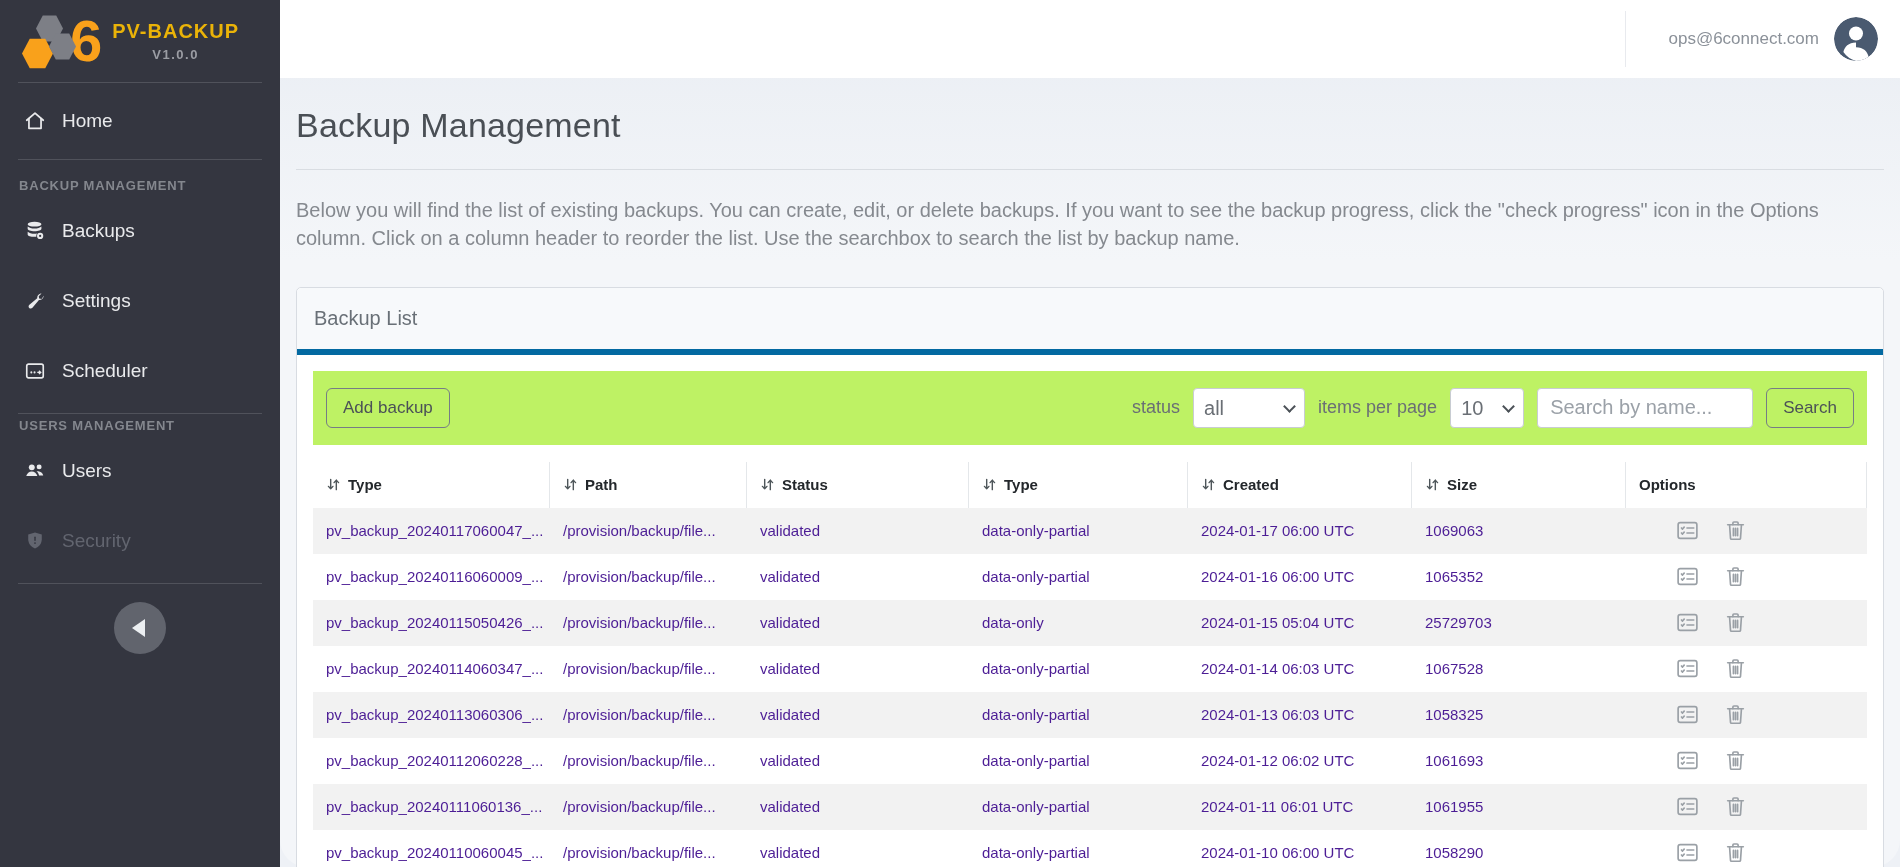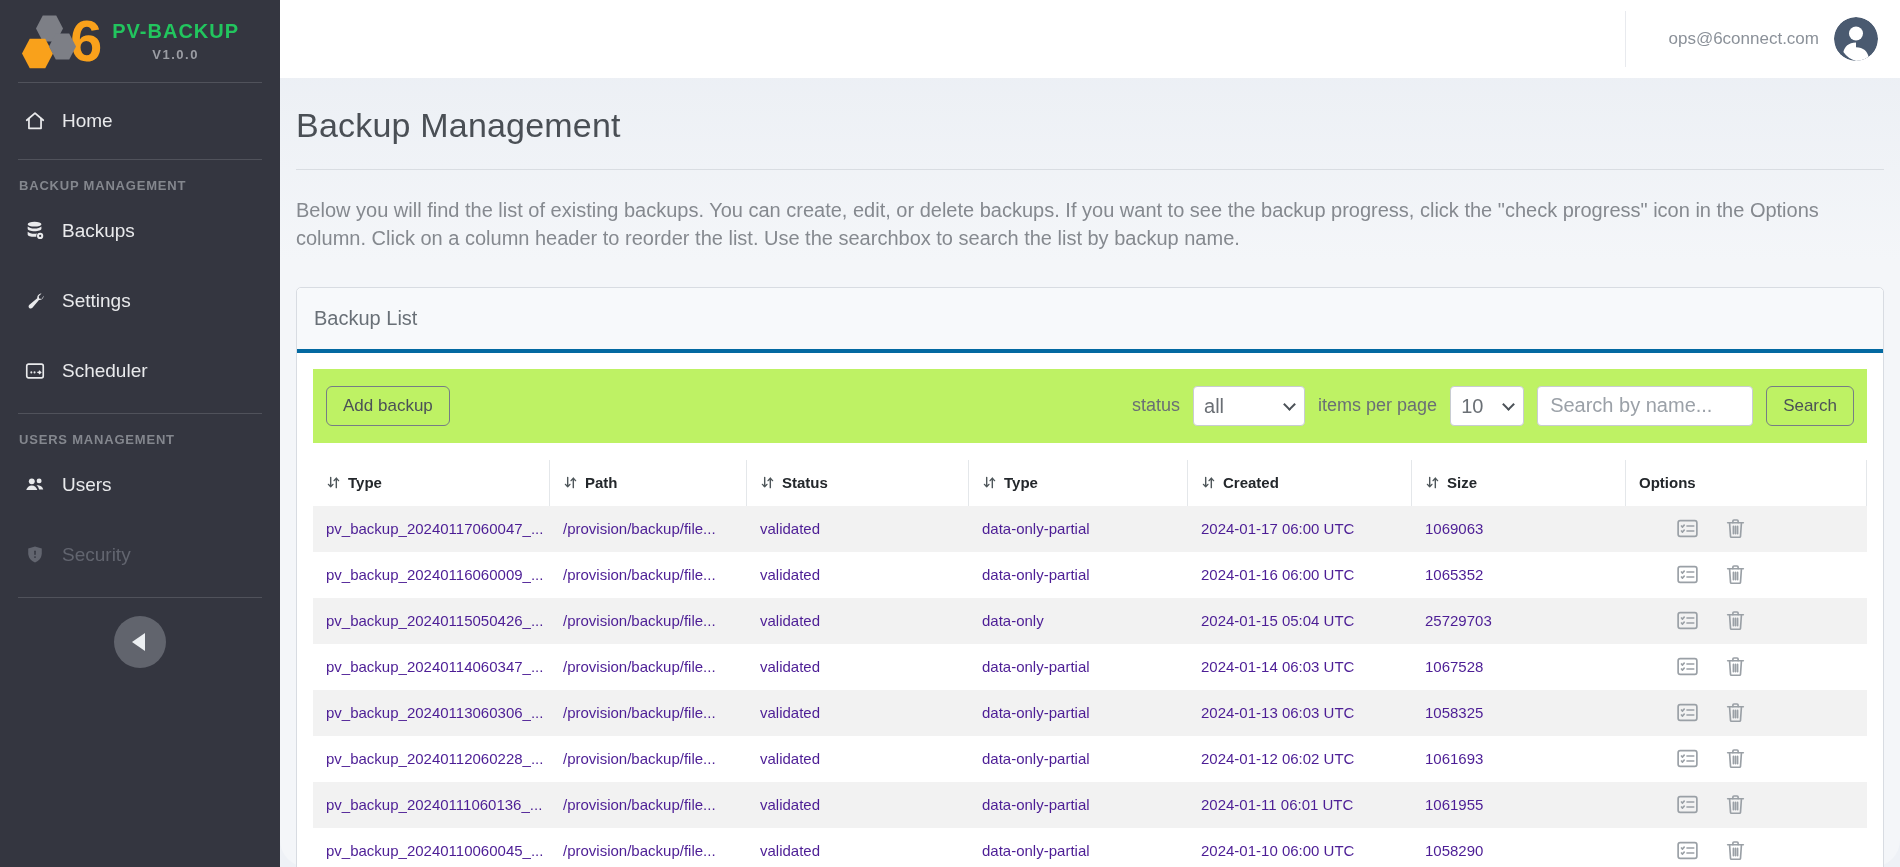--- a/index.html
+++ b/index.html
@@ -9,21 +9,21 @@
   
   .sidebar { width:280px; flex:none; background:#343640; color:#e9eaec; display:flex; flex-direction:column; }
   .logo-row { display:flex; align-items:center; padding:14px 16px 8px 22px; height:76px; }
   .hexes { position:relative; width:56px; height:58px; flex:none; }
   .hex { position:absolute; clip-path:polygon(25% 5%,75% 5%,100% 50%,75% 95%,25% 95%,0% 50%); }
   .hex.top   { left:14px; top:2px;  width:27px; height:29px; background:#7d7f86; }
   .hex.left  { left:0px;  top:25px; width:31px; height:33px; background:#F9A11B; }
   .hex.mid   { left:27px; top:20px; width:27px; height:29px; background:#7d7f86; }
   .big-six { font-size:58px; font-weight:700; color:#F9A11B; line-height:58px; margin-left:-8px; }
   .logo-text { margin-left:10px; text-align:center; }
-  .logo-name { font-size:20px; font-weight:700; color:#22c55e; letter-spacing:1px; }
+  .logo-name { font-size:20px; font-weight:700; color:#eab308; letter-spacing:1px; }
   .logo-version { font-size:13px; font-weight:700; color:#9b9da4; letter-spacing:1.5px; margin-top:4px; }
   .side-divider { height:1px; background:rgba(255,255,255,0.14); margin:6px 18px 0; flex:none; }
   .nav-item { display:flex; align-items:center; gap:16px; padding:0 0 0 24px; height:44px; font-size:19px; color:#e9eaec; cursor:pointer; }
   .nav-item .nicon { width:22px; height:22px; flex:none; display:flex; align-items:center; justify-content:center; }
   .nav-item.disabled { color:#62656f; cursor:default; }
   .section-label { font-size:13px; font-weight:700; color:#84878e; letter-spacing:0.8px; padding-left:19px; }
   .collapse-wrap { display:flex; justify-content:center; margin-top:18px; }
   .collapse-btn { width:52px; height:52px; border-radius:50%; background:#61646d; border:none; display:flex; align-items:center; justify-content:center; cursor:pointer; }
   .tri-left { width:0; height:0; border-top:9px solid transparent; border-bottom:9px solid transparent; border-right:13px solid #eceff2; margin-right:3px; }
 
@@ -33,21 +33,21 @@
   .user-block { display:flex; align-items:center; gap:15px; border-left:1px solid #e8eaee; padding-left:42px; height:56px; }
   .user-email { font-size:17px; color:#8b9199; }
   .avatar { width:44px; height:44px; border-radius:50%; overflow:hidden; flex:none; cursor:pointer; border:none; background:transparent; padding:0; }
 
   .content { padding:0 16px; }
   .page-title { font-size:34px; font-weight:300; color:#4a4f55; margin-top:28px; letter-spacing:0.2px; }
   .title-rule { border:none; border-top:1px solid #d9dde2; margin-top:24px; }
   .page-desc { margin-top:26px; font-size:20px; line-height:1.42; color:#85898f; }
 
   .card { margin-top:34px; background:#ffffff; border:1px solid #d8dce2; border-radius:5px; }
-  .card-header { padding:19px 17px; background:#f7f9fb; border-bottom:4px solid #0369a1; border-radius:5px 5px 0 0; font-size:20px; color:#697077; }
+  .card-header { padding:19px 17px; background:#f7f9fb; border-bottom:6px solid #0369a1; border-radius:5px 5px 0 0; font-size:20px; color:#697077; }
   .card-body { padding:16px; }
 
   .toolbar { background:#bef264; height:74px; display:flex; align-items:center; padding:0 13px; }
   .btn-outline { border:1px solid #767d85; border-radius:6px; background:transparent; padding:9px 16px; font-size:17px; color:#4b5157; cursor:pointer; font-family:inherit; }
   .toolbar-right { margin-left:auto; display:flex; align-items:center; gap:13px; }
   .tool-label { font-size:18px; color:#6a6f75; }
   .select-wrap { position:relative; }
   .select-wrap select { appearance:none; -webkit-appearance:none; height:40px; border:1px solid #c8ccd2; border-radius:4px; background:#ffffff; color:#6a6f75; font-size:20px; padding:0 30px 0 10px; font-family:inherit; cursor:pointer; }
   .select-status select { width:112px; }
   .select-pp select { width:74px; }
@@ -127,21 +127,21 @@
           <rect x="3" y="4.5" width="18" height="15" rx="2"></rect>
           <circle cx="8" cy="13.5" r="1.1" fill="#e9eaec" stroke="none"></circle>
           <circle cx="11.5" cy="13.5" r="1.1" fill="#e9eaec" stroke="none"></circle>
           <path d="M14.5 13.5h3.5M16.3 11.8l1.9 1.7-1.9 1.7" stroke-width="1.5"></path>
         </svg>
     </span>
     <span>Scheduler</span>
   </div>
 
   <div class="side-divider" style="margin-top:20px;"></div>
-  <div class="section-label" style="margin-top:18px;">USERS MANAGEMENT</div>
+  <div class="section-label" style="margin-top:4px;">USERS MANAGEMENT</div>
 
   <div class="nav-item" style="margin-top:16px;">
     <span class="nicon">
       <svg width="22" height="22" viewBox="0 0 24 24" fill="#e9eaec">
           <circle cx="8.5" cy="8" r="3.2"></circle>
           <path d="M2.5 17.5c.7-3.2 3.1-5 6-5s5.3 1.8 6 5z"></path>
           <circle cx="16.5" cy="7.5" r="2.7"></circle>
           <path d="M15.6 12.2c2.6.2 4.7 1.9 5.4 4.8h-4.6c-.4-2-1.4-3.6-2.8-4.6.6-.2 1.3-.3 2-.2z"></path>
         </svg>
     </span>

